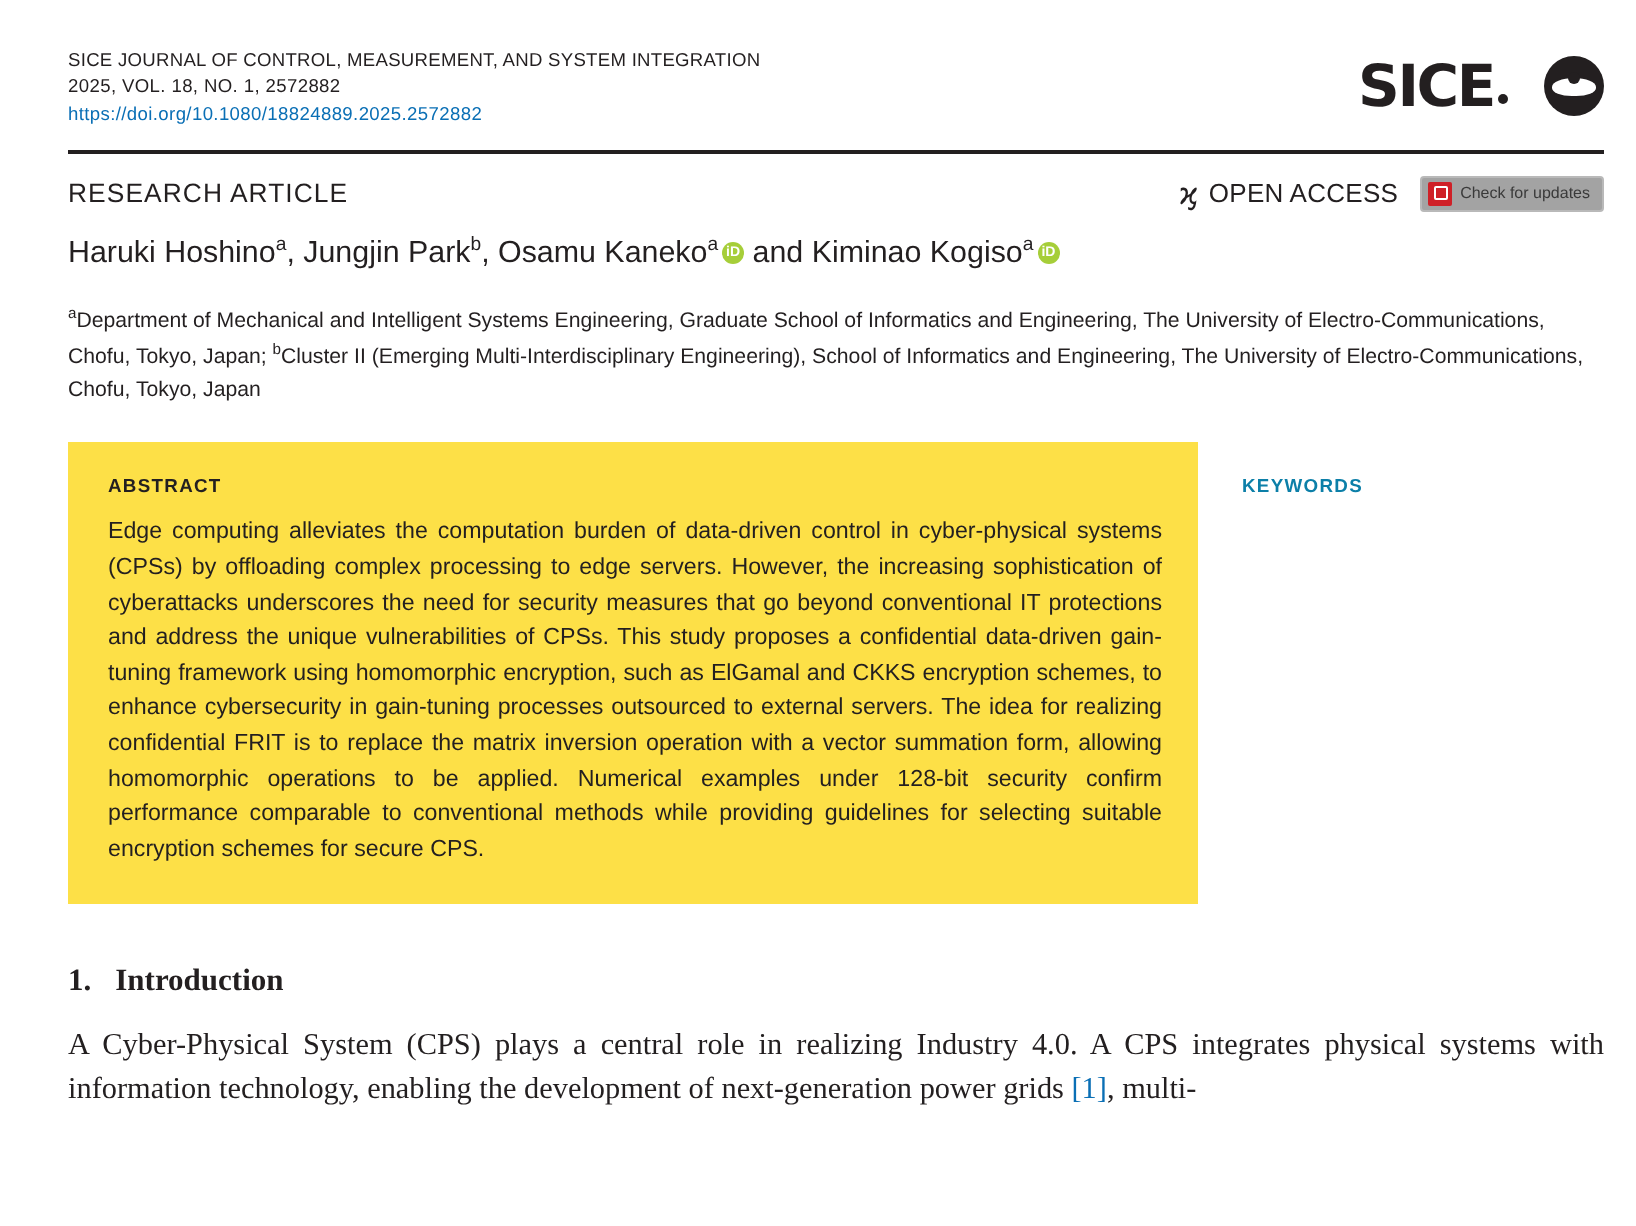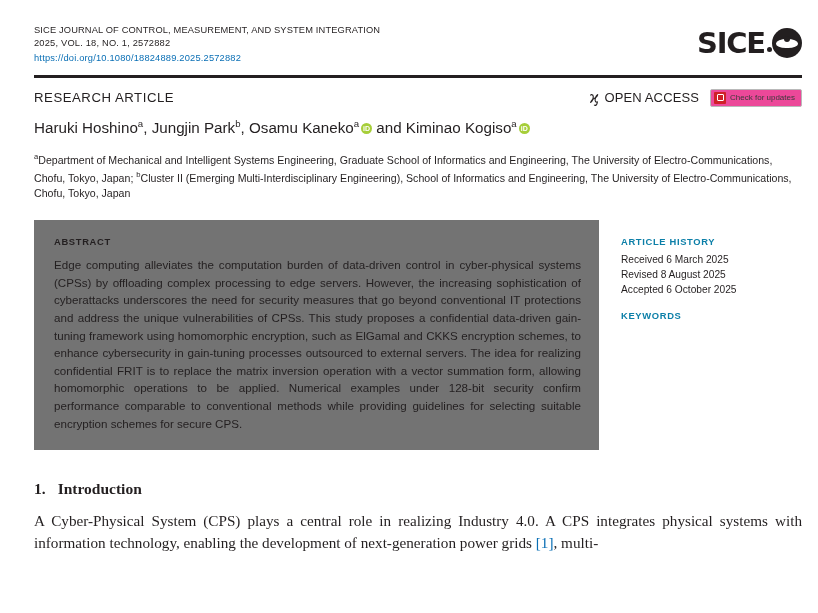--- a/index.html
+++ b/index.html
@@ -45,20 +45,21 @@
   }
   .doi-link {
     color: #0a6fb5;
     font-size: 9.3px;
     text-decoration: none;
   }
 
   .brand-block {
     display: flex;
     align-items: center;
+    gap: 18px;
     padding-top: 4px;
   }
   .sice-logo {
     display: flex;
     align-items: baseline;
     font-family: "DejaVu Sans", sans-serif;
     font-weight: bold;
     font-size: 29px;
     letter-spacing: -1.2px;
     color: #231f20;
@@ -157,21 +158,21 @@
     position: relative;
     top: 1px;
   }
   .updates-badge {
     display: flex;
     align-items: center;
     gap: 4px;
     border: 1px solid #b9b9b9;
     border-radius: 2px;
     padding: 2px 6px 2px 3px;
-    background: #ec4899;
+    background: #a3a3a3;
   }
   .updates-icon {
     width: 12px;
     height: 12px;
     background: #cf2027;
     border-radius: 1px;
     position: relative;
     flex: none;
   }
   .updates-icon::after {
@@ -245,21 +246,21 @@
     vertical-align: super;
   }
 
   
   .abstract-wrap {
     display: flex;
     margin-top: 18px;
     gap: 0;
   }
   .abstract-box {
-    background: #737373;
+    background: #fde047;
     padding: 16px 18px 18px 20px;
     box-sizing: border-box;
     width: 565px;
   }
   .abstract-label, .meta-label {
     font-size: 9.4px;
     font-weight: bold;
     letter-spacing: 0.07em;
     color: #231f20;
     text-transform: uppercase;
@@ -364,28 +365,20 @@
     <sup>a</sup><span>Department of Mechanical and Intelligent Systems Engineering, Graduate School of Informatics and Engineering, The University of Electro-Communications, Chofu, Tokyo, Japan; </span><sup>b</sup><span>Cluster II (Emerging Multi-Interdisciplinary Engineering), School of Informatics and Engineering, The University of Electro-Communications, Chofu, Tokyo, Japan</span>
   </div>
 
   <div class="abstract-wrap">
     <div class="abstract-box">
       <div class="abstract-label">ABSTRACT</div>
       <div class="abstract-text">Edge computing alleviates the computation burden of data-driven control in cyber-physical systems (CPSs) by offloading complex processing to edge servers. However, the increasing sophistication of cyberattacks underscores the need for security measures that go beyond conventional IT protections and address the unique vulnerabilities of CPSs. This study proposes a confidential data-driven gain-tuning framework using homomorphic encryption, such as ElGamal and CKKS encryption schemes, to enhance cybersecurity in gain-tuning processes outsourced to external servers. The idea for realizing confidential FRIT is to replace the matrix inversion operation with a vector summation form, allowing homomorphic operations to be applied. Numerical examples under 128-bit security confirm performance comparable to conventional methods while providing guidelines for selecting suitable encryption schemes for secure CPS.</div>
     </div>
     <div class="meta-col">
       <div class="meta-group">
-        <div class="meta-label">ARTICLE HISTORY</div>
-        <div class="meta-lines">
-          <div>Received 6 March 2025</div>
-          <div>Revised 8 August 2025</div>
-          <div>Accepted 6 October 2025</div>
-        </div>
-      </div>
-      <div class="meta-group">
         <div class="meta-label">KEYWORDS</div>
       </div>
     </div>
   </div>
 
   <div class="section-head">
     <span>1.</span>
     <span>Introduction</span>
   </div>
   <div class="body-text">

